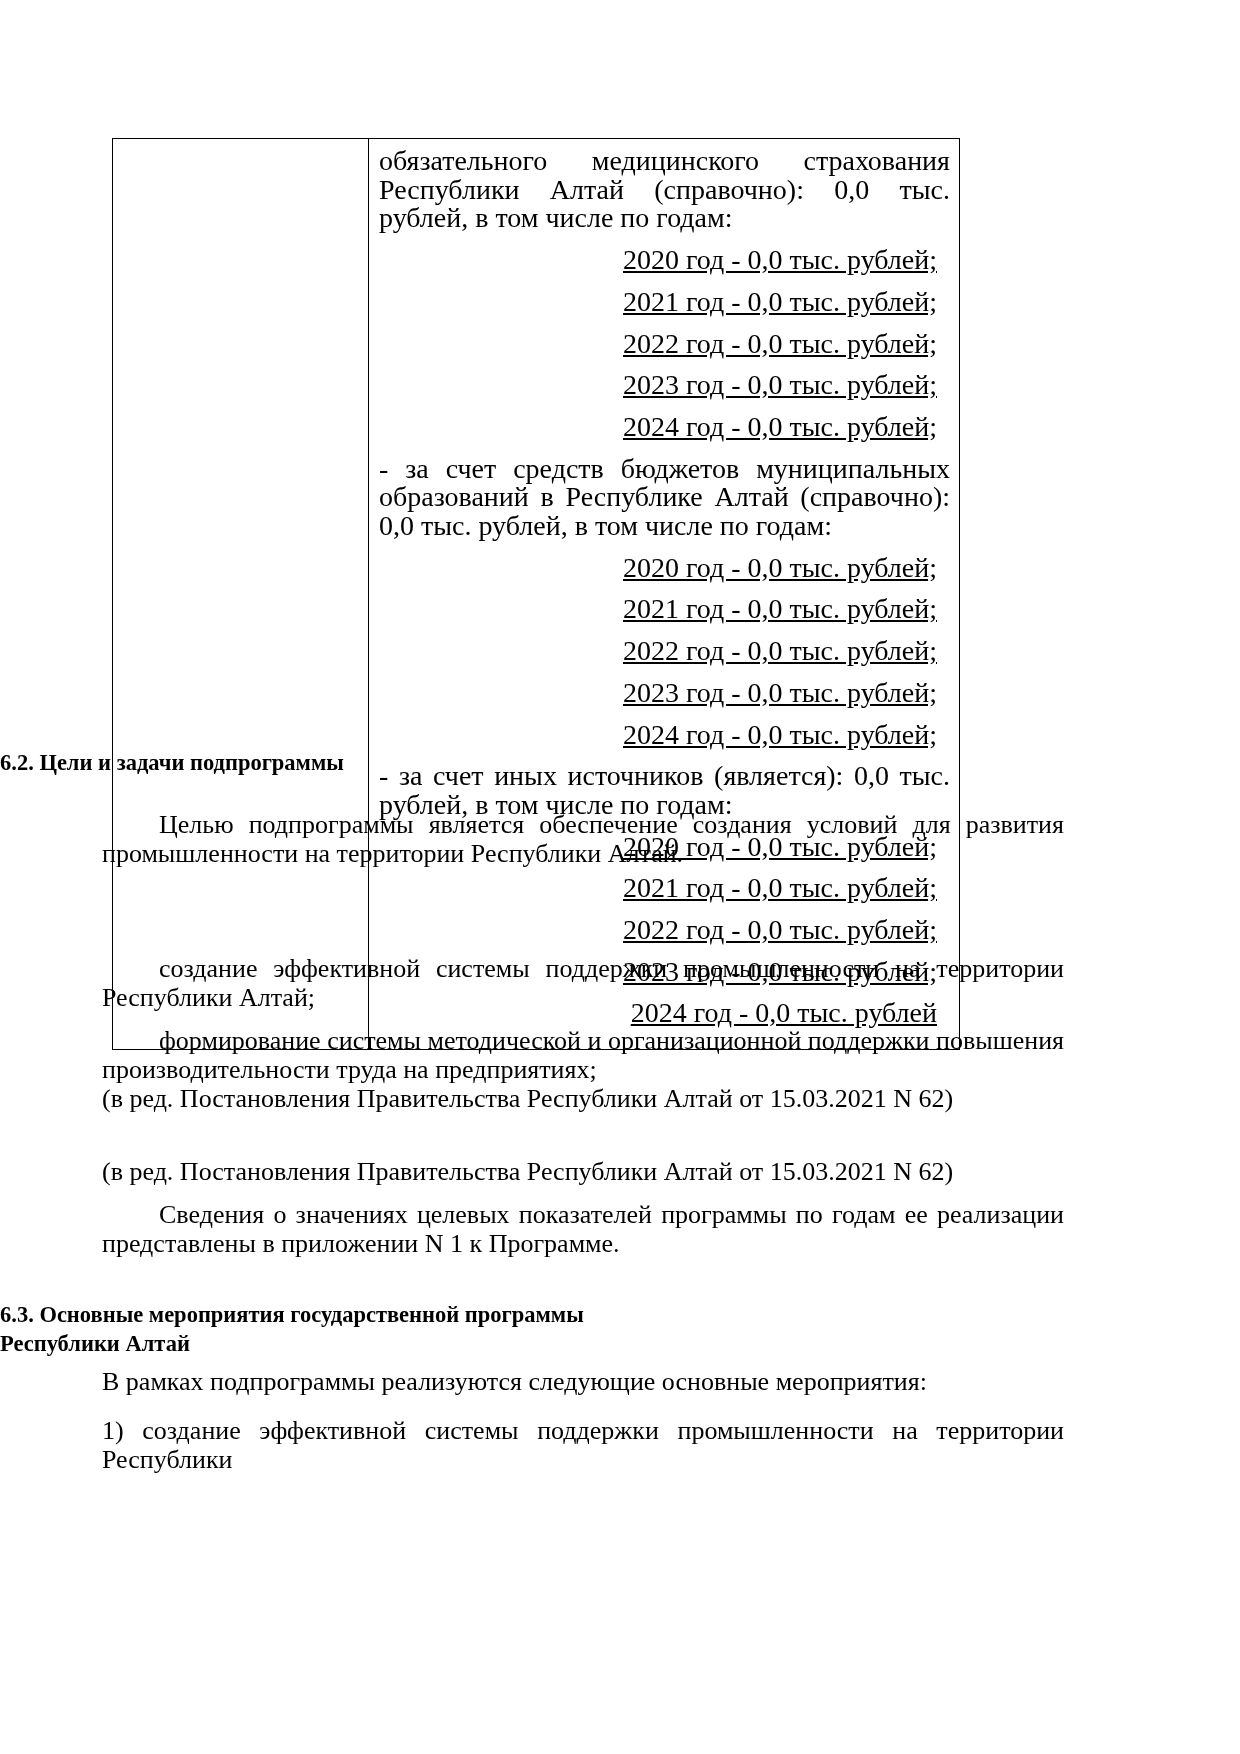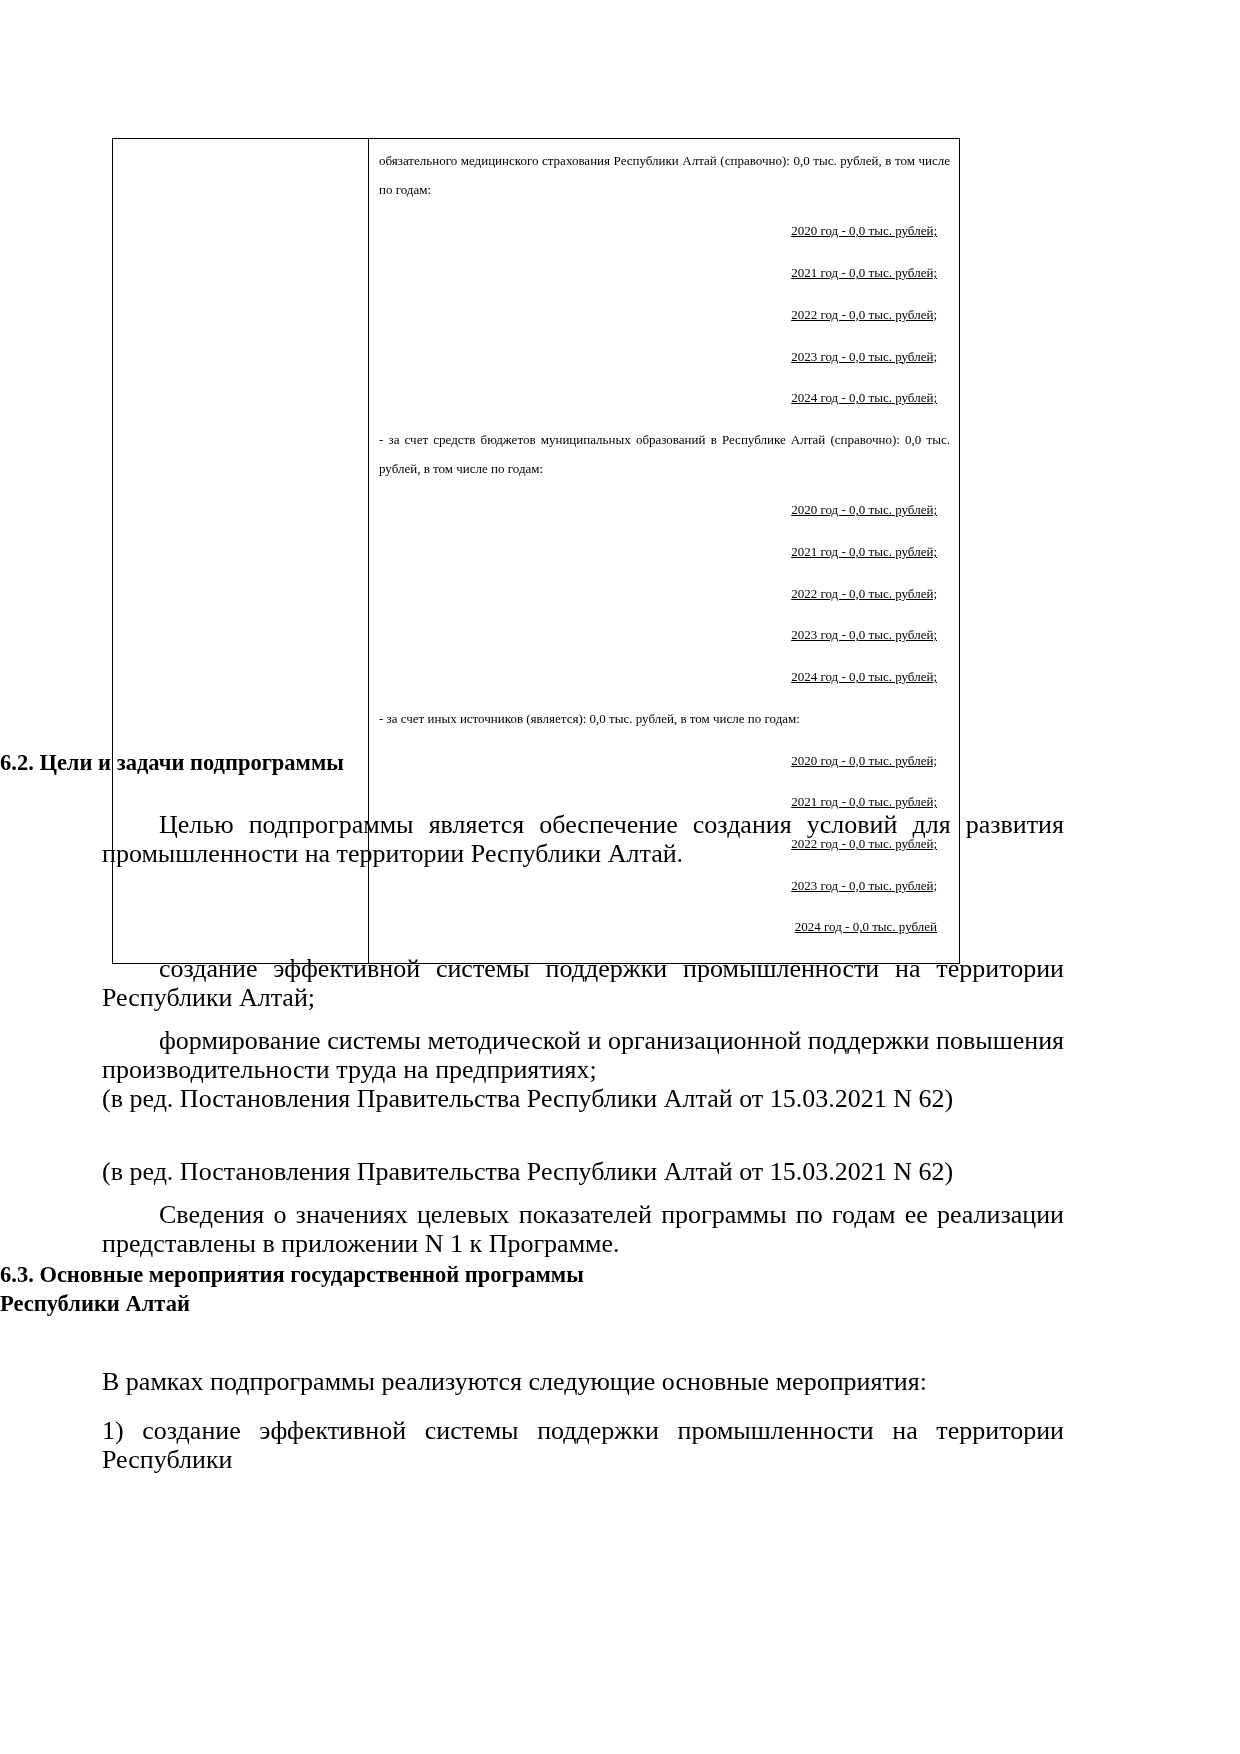--- a/index.html
+++ b/index.html
@@ -34,21 +34,21 @@
   .budget-table td {
     border: 1.4px solid #000;
     vertical-align: top;
     padding: 0;
   }
   .col-left { width: 255px; }
   .col-right { width: 590px; }
 
   .cell-body {
     padding: 8px 9px 8px 10px;
-    font-size: 13px;
+    font-size: 28px;
     line-height: 28.7px;
   }
   .cell-body .just {
     text-align: justify;
     text-align-last: left;
     margin: 0;
   }
   .cell-body .ln {
     margin: 13px;
     text-align: right;
@@ -60,21 +60,21 @@
   .head {
     position: absolute;
     width: 100%;
     text-align: left;
     font-weight: bold;
     font-size: 22.5px;
     line-height: 29px;
     letter-spacing: 0px;
   }
   #head-62 { top: 748px; }
-  #head-63 { top: 1260px; }
+  #head-63 { top: 1300px; }
 
   
   .para {
     position: absolute;
     left: 98px;
     width: 962px;
     font-size: 26px;
     line-height: 29px;
     text-align: justify;
     text-align-last: left;

